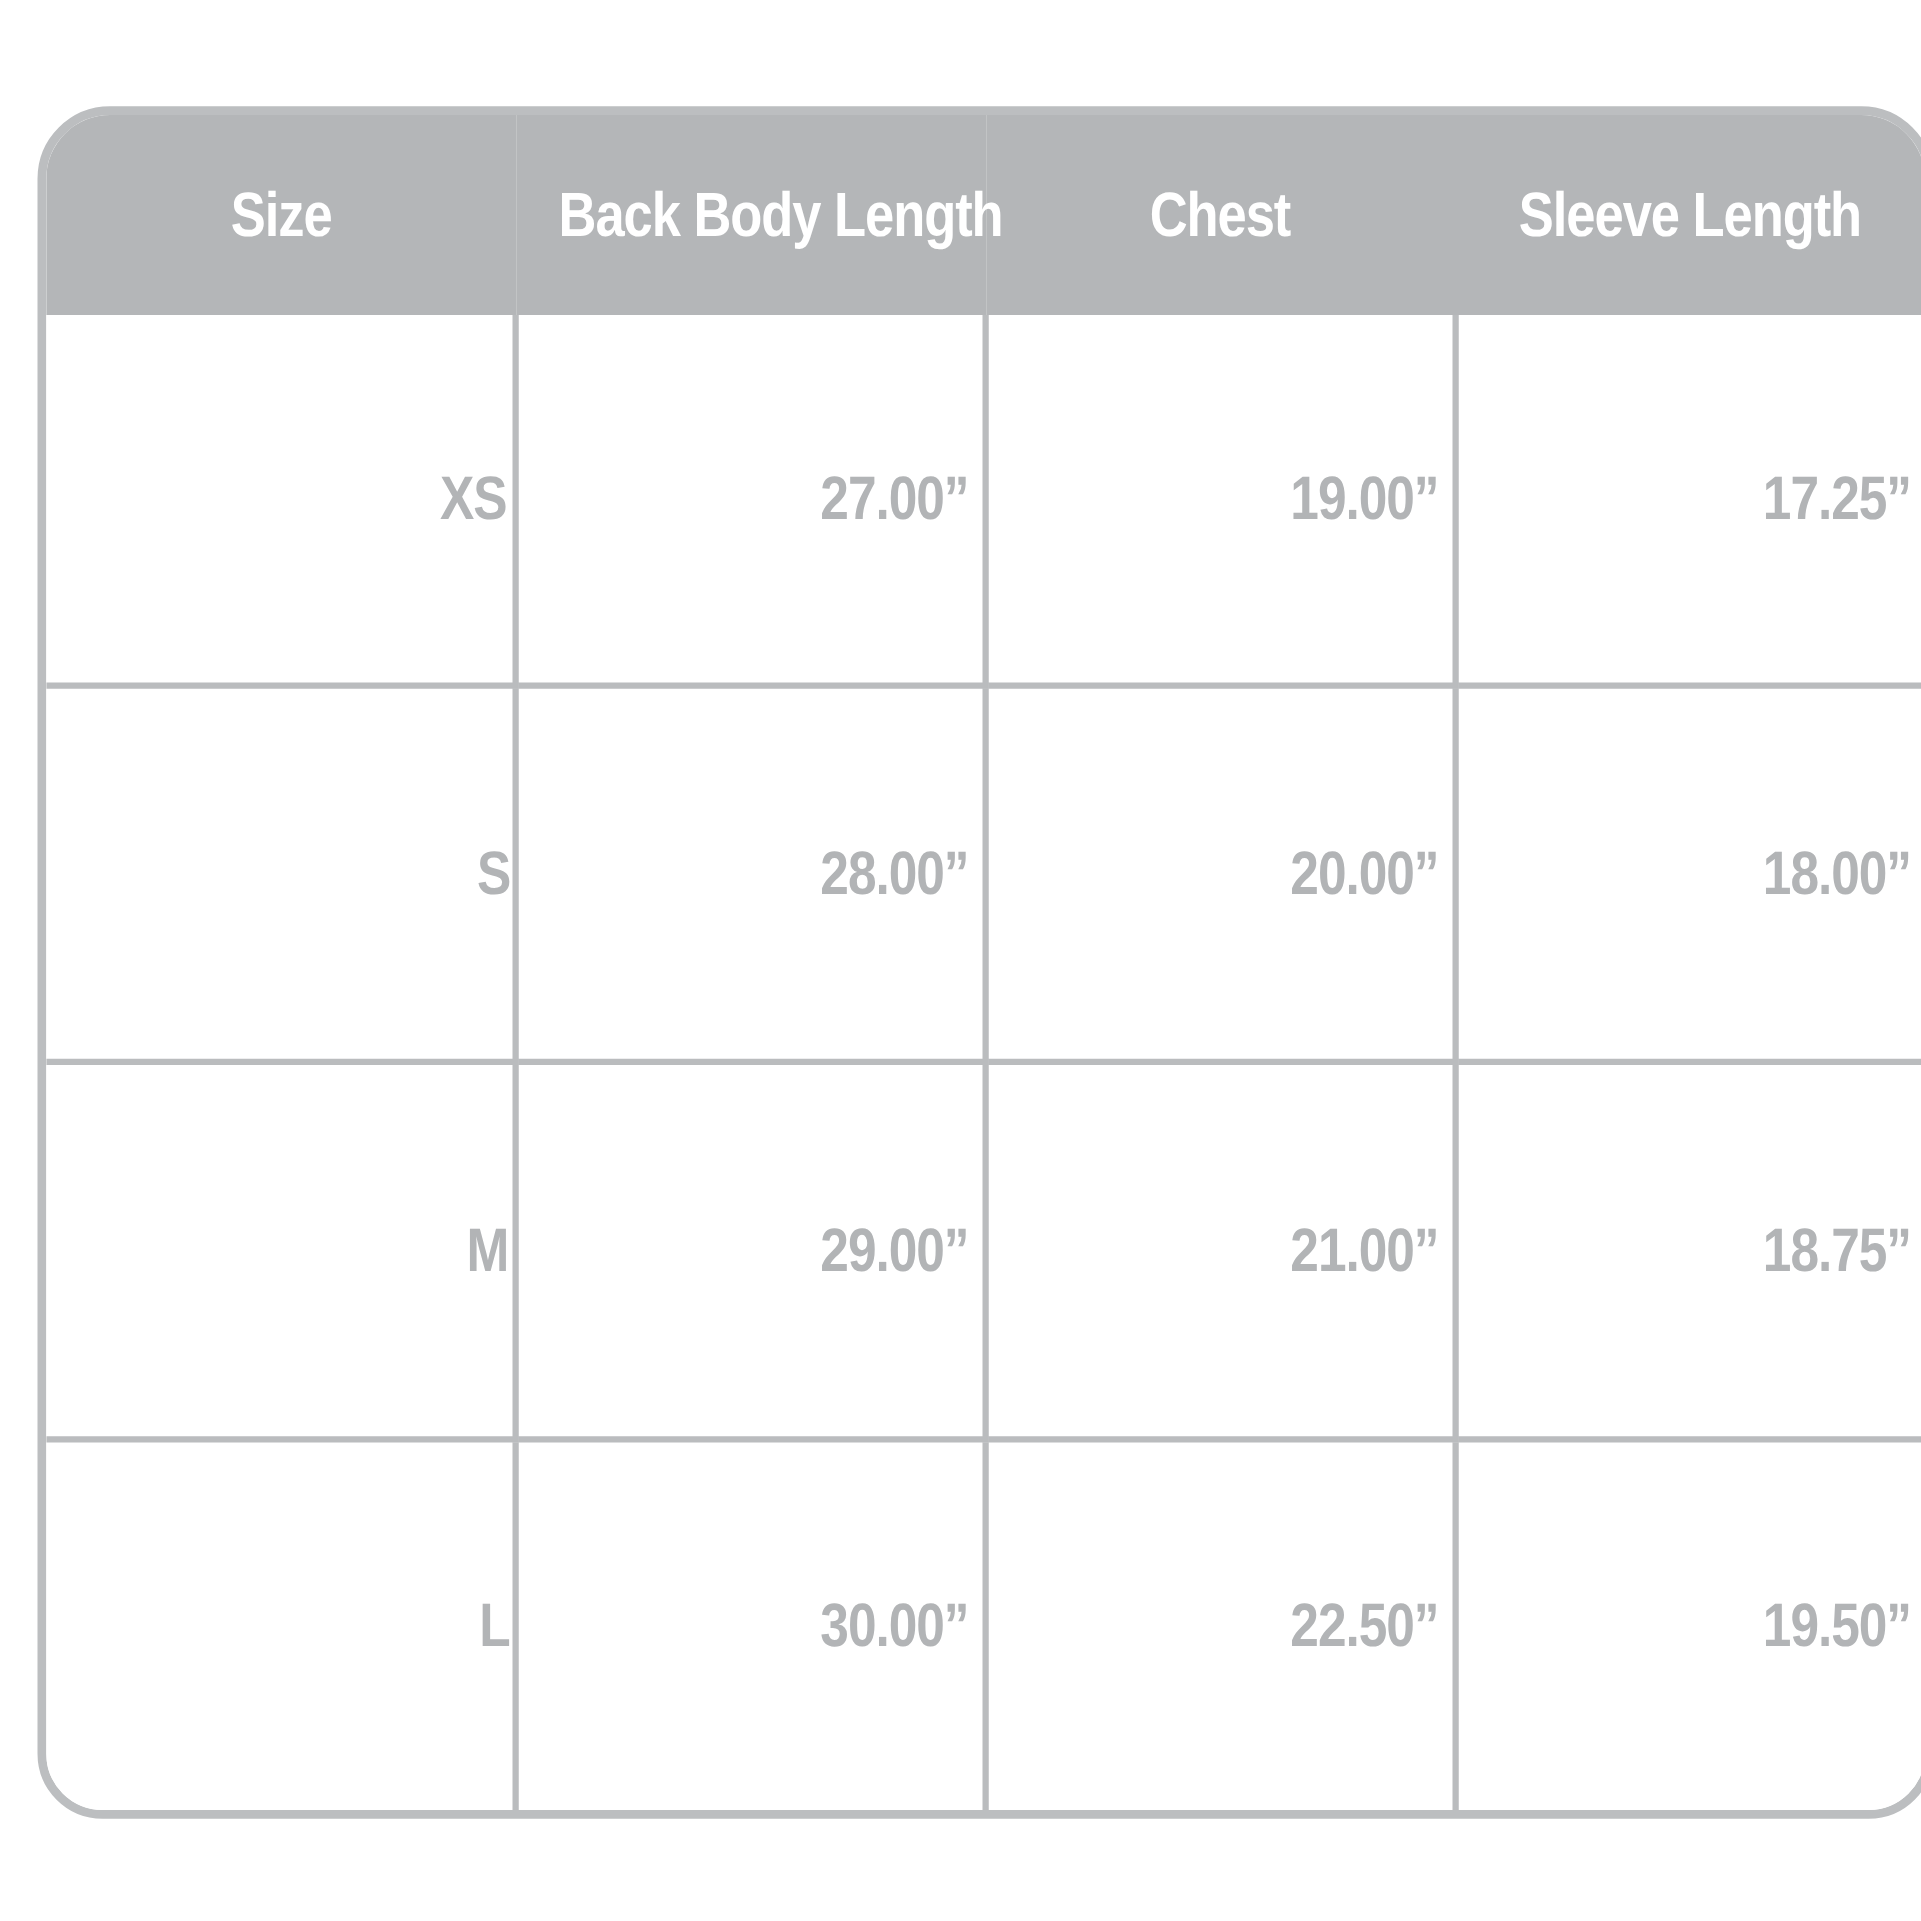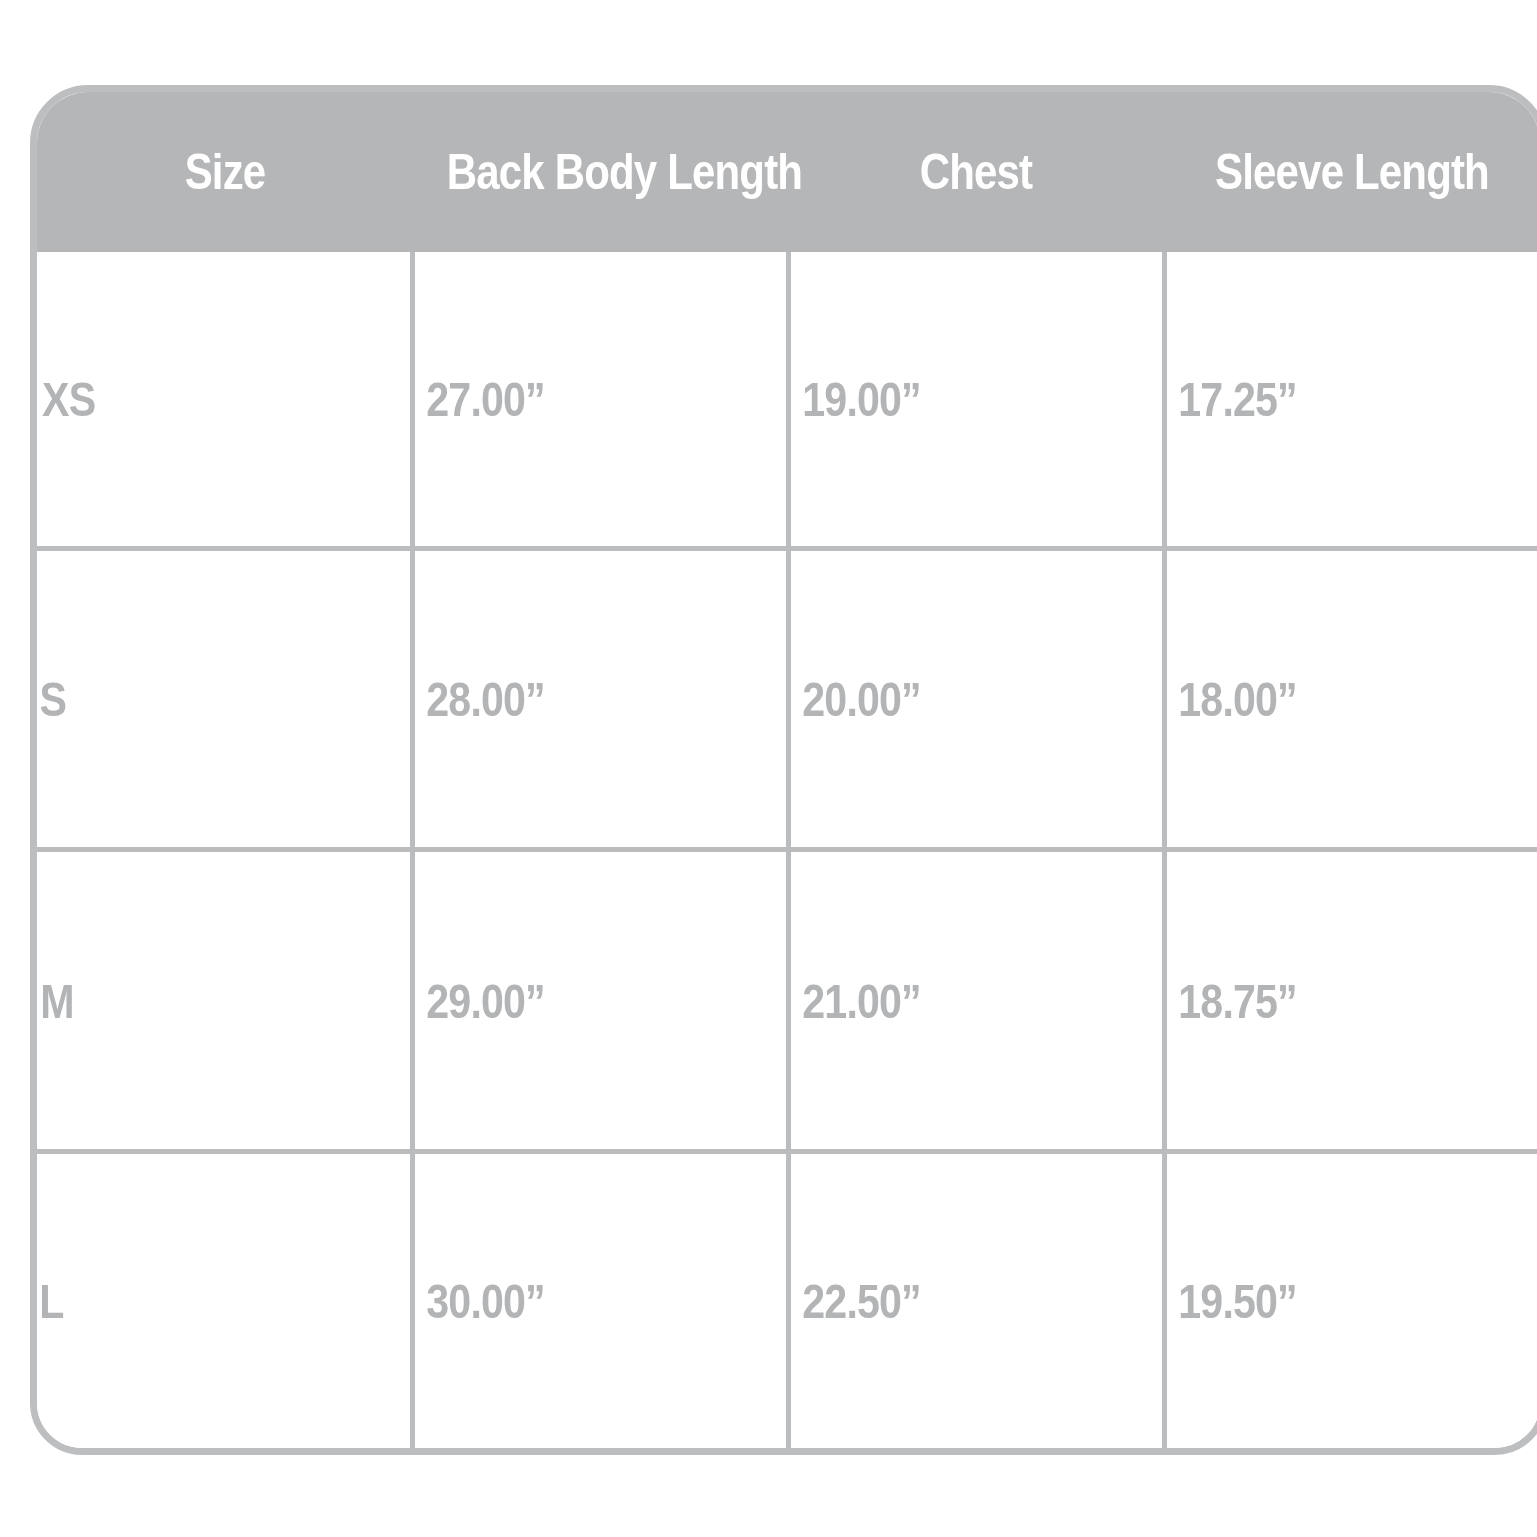--- a/index.html
+++ b/index.html
@@ -37,21 +37,21 @@
     text-align: center;
     vertical-align: middle;
     border: none;
     padding: 0;
   }
   table.size-chart tbody td {
     height: 149px;
     font-size: 49px;
     font-weight: bold;
     color: #b2b4b6;
-    text-align: left;
+    text-align: right;
     vertical-align: middle;
     border: 5px solid #babcbe;
     padding: 0;
     background: #ffffff;
   }
   table.size-chart tbody tr td:first-child { border-left: none; }
   table.size-chart tbody tr td:last-child { border-right: none; }
   table.size-chart tbody tr:first-child td { border-top: none; }
   table.size-chart tbody tr:last-child td { border-bottom: none; }
   .cond {

